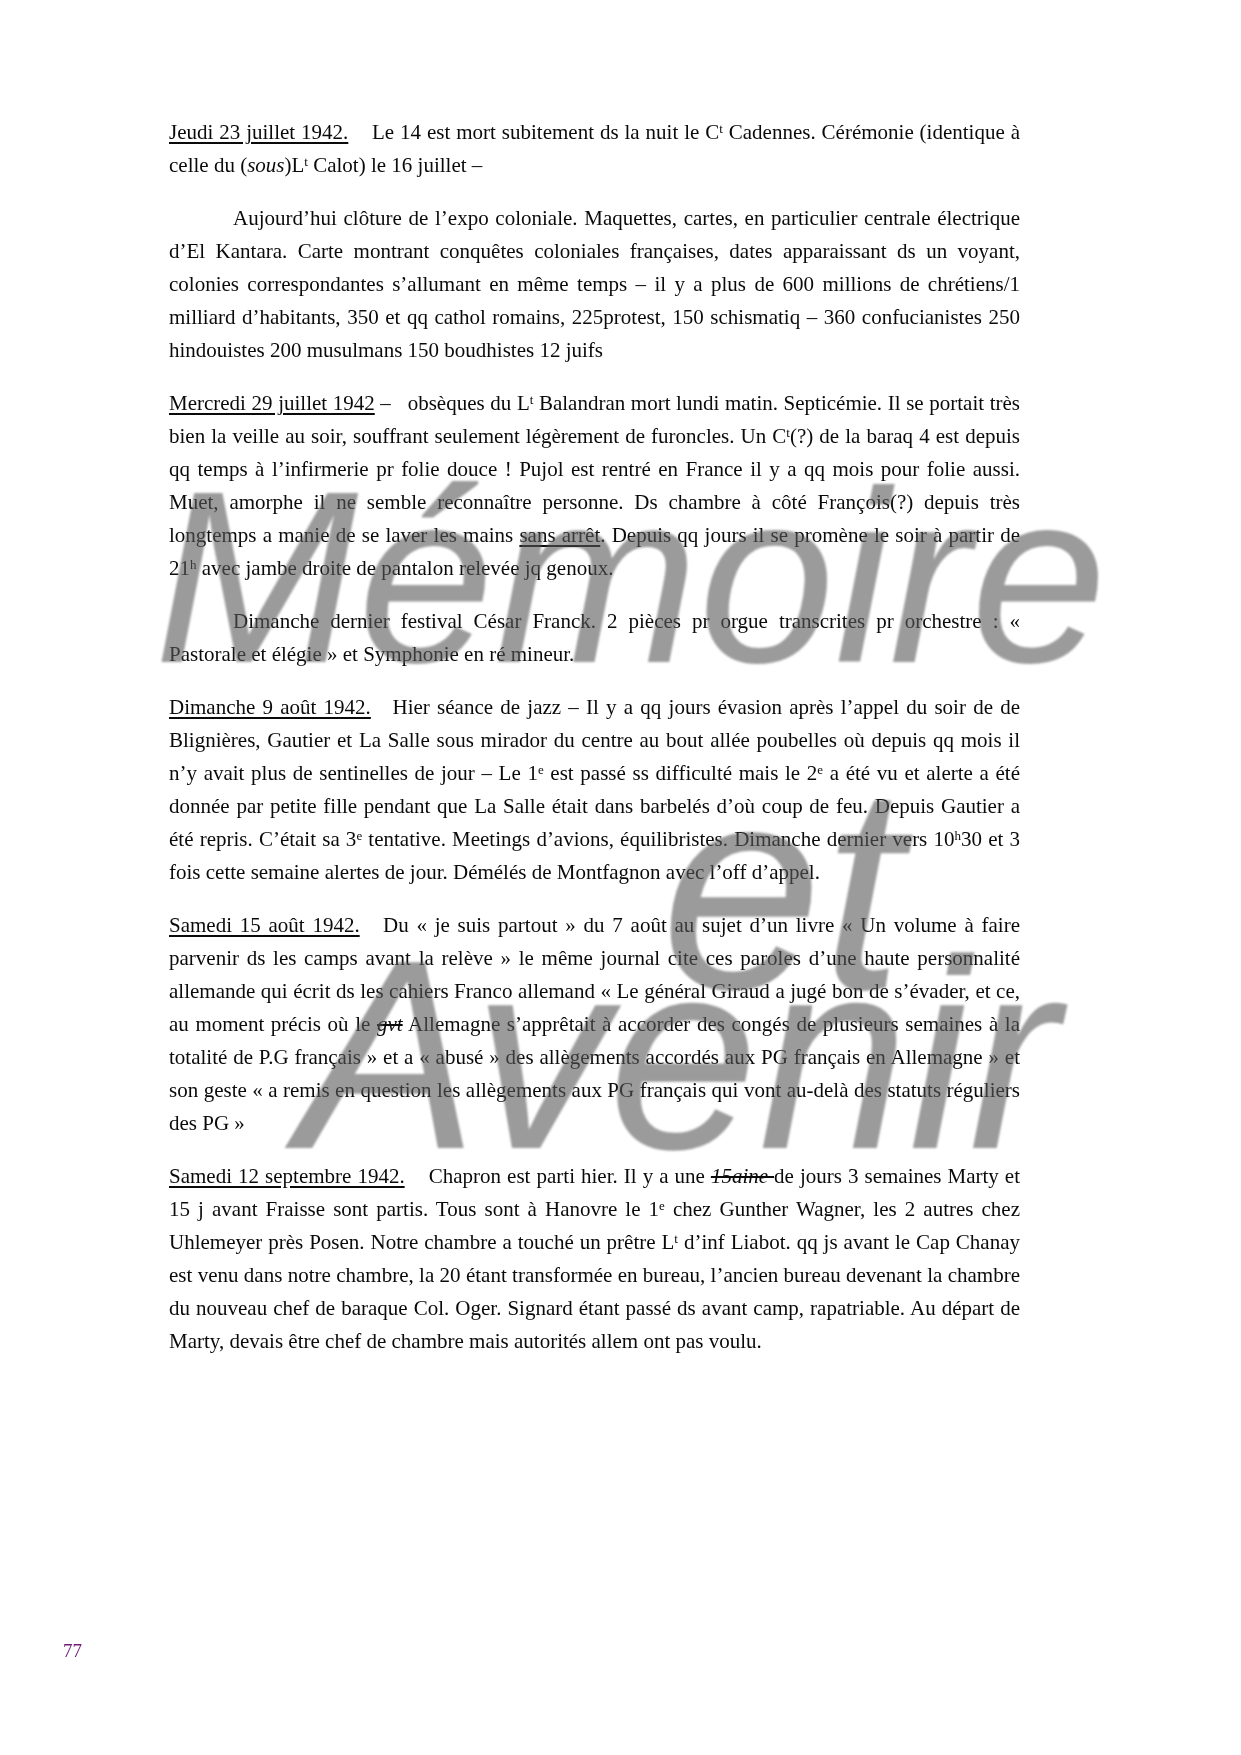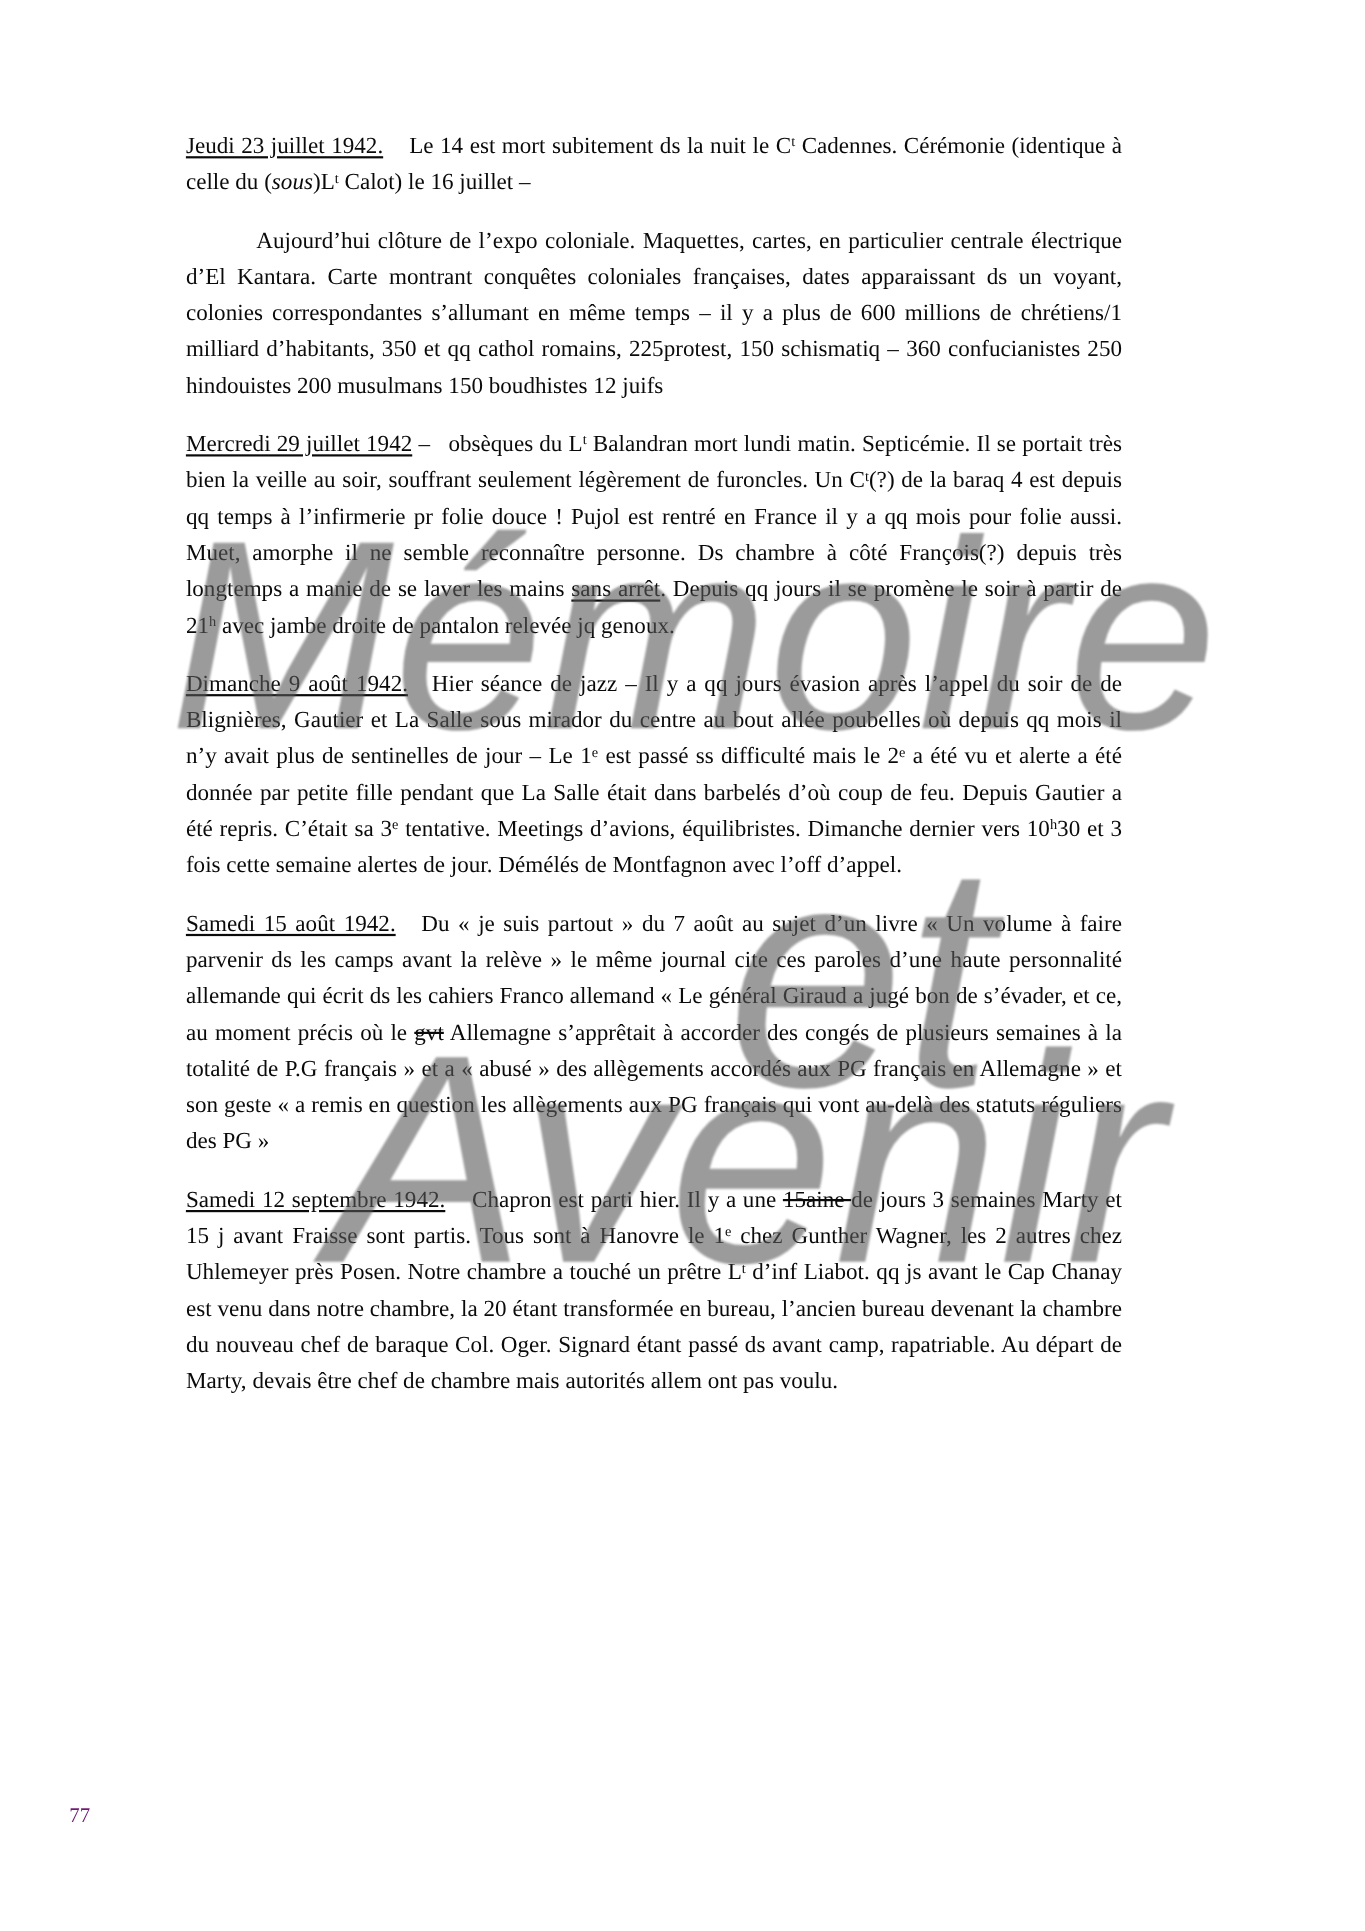--- a/index.html
+++ b/index.html
@@ -31,21 +31,21 @@
   }
   .para.indent {
     text-indent: 64px;
   }
   .seg-n { }
   .seg-u {
     text-decoration: underline;
     text-underline-offset: 3px;
   }
   .seg-i { font-style: italic; }
-  .seg-strike { text-decoration: line-through; }
+  .seg-strike { text-decoration: line-through; font-style: italic; }
   .seg-sup {
     font-size: 0.62em;
     line-height: 0;
     position: relative;
     top: -0.5em;
   }
   .watermark {
     position: absolute;
     left: 0; top: 0;
     width: 100%; height: 100%;
@@ -76,20 +76,21 @@
 </style>
 </head>
 <body>
 
 <div class="page">
 
   <div class="doc-body">
       <p class="para"><span class="seg-u">Jeudi 23 juillet 1942.</span><span class="seg-n">&nbsp;&nbsp;&nbsp; Le 14 est mort subitement ds la nuit le C</span><span class="seg-sup">t</span><span class="seg-n"> Cadennes. Cérémonie (identique à celle du (</span><span class="seg-i">sous</span><span class="seg-n">)L</span><span class="seg-sup">t</span><span class="seg-n"> Calot) le 16 juillet –</span></p>
       <p class="para indent"><span class="seg-n">Aujourd’hui clôture de l’expo coloniale. Maquettes, cartes, en particulier centrale électrique d’El Kantara. Carte montrant conquêtes coloniales françaises, dates apparaissant ds un voyant, colonies correspondantes s’allumant en même temps – il y a plus de 600 millions de chrétiens/1 milliard d’habitants, 350 et qq cathol romains, 225protest, 150 schismatiq – 360 confucianistes 250 hindouistes 200 musulmans 150 boudhistes 12 juifs</span></p>
       <p class="para"><span class="seg-u">Mercredi 29 juillet 1942</span><span class="seg-n"> –&nbsp;&nbsp; obsèques du L</span><span class="seg-sup">t</span><span class="seg-n"> Balandran mort lundi matin. Septicémie. Il se portait très bien la veille au soir, souffrant seulement légèrement de furoncles. Un C</span><span class="seg-sup">t</span><span class="seg-n">(?) de la baraq 4 est depuis qq temps à l’infirmerie pr folie douce ! Pujol est rentré en France il y a qq mois pour folie aussi. Muet, amorphe il ne semble reconnaître personne. Ds chambre à côté François(?) depuis très longtemps a manie de se laver les mains </span><span class="seg-u">sans arrêt</span><span class="seg-n">. Depuis qq jours il se promène le soir à partir de 21</span><span class="seg-sup">h</span><span class="seg-n"> avec jambe droite de pantalon relevée jq genoux.</span></p>
+      <p class="para indent"><span class="seg-n">Dimanche dernier festival César Franck. 2 pièces pr orgue transcrites pr orchestre : « Pastorale et élégie » et Symphonie en ré mineur.</span></p>
       <p class="para"><span class="seg-u">Dimanche 9 août 1942.</span><span class="seg-n">&nbsp;&nbsp; Hier séance de jazz – Il y a qq jours évasion après l’appel du soir de de Blignières, Gautier et La Salle sous mirador du centre au bout allée poubelles où depuis qq mois il n’y avait plus de sentinelles de jour – Le 1</span><span class="seg-sup">e</span><span class="seg-n"> est passé ss difficulté mais le 2</span><span class="seg-sup">e</span><span class="seg-n"> a été vu et alerte a été donnée par petite fille pendant que La Salle était dans barbelés d’où coup de feu. Depuis Gautier a été repris. C’était sa 3</span><span class="seg-sup">e</span><span class="seg-n"> tentative. Meetings d’avions, équilibristes. Dimanche dernier vers 10</span><span class="seg-sup">h</span><span class="seg-n">30 et 3 fois cette semaine alertes de jour. Démélés de Montfagnon avec l’off d’appel.</span></p>
       <p class="para"><span class="seg-u">Samedi 15 août 1942.</span><span class="seg-n">&nbsp;&nbsp; Du « je suis partout » du 7 août au sujet d’un livre « Un volume à faire parvenir ds les camps avant la relève » le même journal cite ces paroles d’une haute personnalité allemande qui écrit ds les cahiers Franco allemand « Le général Giraud a jugé bon de s’évader, et ce, au moment précis où le </span><span class="seg-strike">gvt</span><span class="seg-n"> Allemagne s’apprêtait à accorder des congés de plusieurs semaines à la totalité de P.G français » et a « abusé » des allègements accordés aux PG français en Allemagne » et son geste « a remis en question les allègements aux PG français qui vont au-delà des statuts réguliers des PG »</span></p>
       <p class="para"><span class="seg-u">Samedi 12 septembre 1942.</span><span class="seg-n">&nbsp;&nbsp;&nbsp; Chapron est parti hier. Il y a une </span><span class="seg-strike">15aine </span><span class="seg-n">de jours 3 semaines Marty et 15 j avant Fraisse sont partis. Tous sont à Hanovre le 1</span><span class="seg-sup">e</span><span class="seg-n"> chez Gunther Wagner, les 2 autres chez Uhlemeyer près Posen. Notre chambre a touché un prêtre L</span><span class="seg-sup">t</span><span class="seg-n"> d’inf Liabot. qq js avant le Cap Chanay est venu dans notre chambre, la 20 étant transformée en bureau, l’ancien bureau devenant la chambre du nouveau chef de baraque Col. Oger. Signard étant passé ds avant camp, rapatriable. Au départ de Marty, devais être chef de chambre mais autorités allem ont pas voulu.</span></p>
     </div>
 
   <div class="watermark">
     <div class="wm-word wm-memoire">Mémoire</div>
     <div class="wm-word wm-et">et</div>
     <div class="wm-word wm-avenir">Avenir</div>
   </div>

